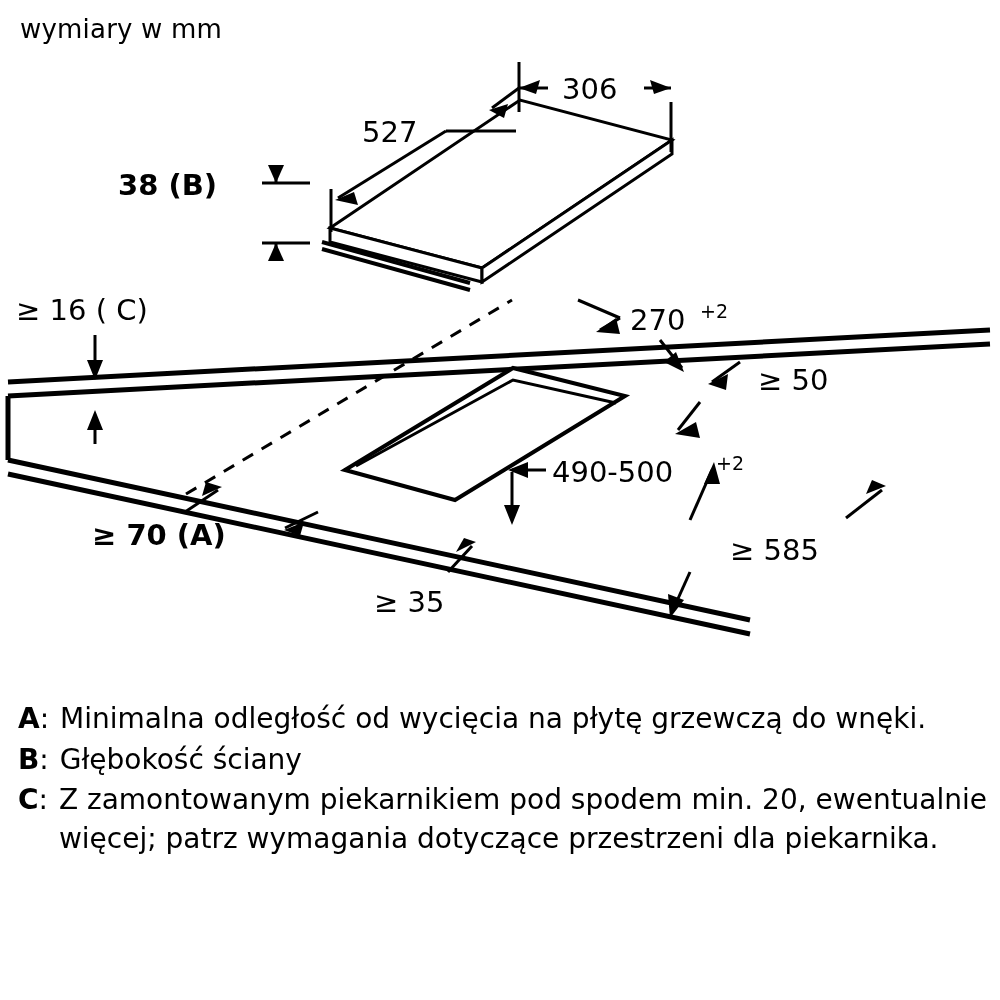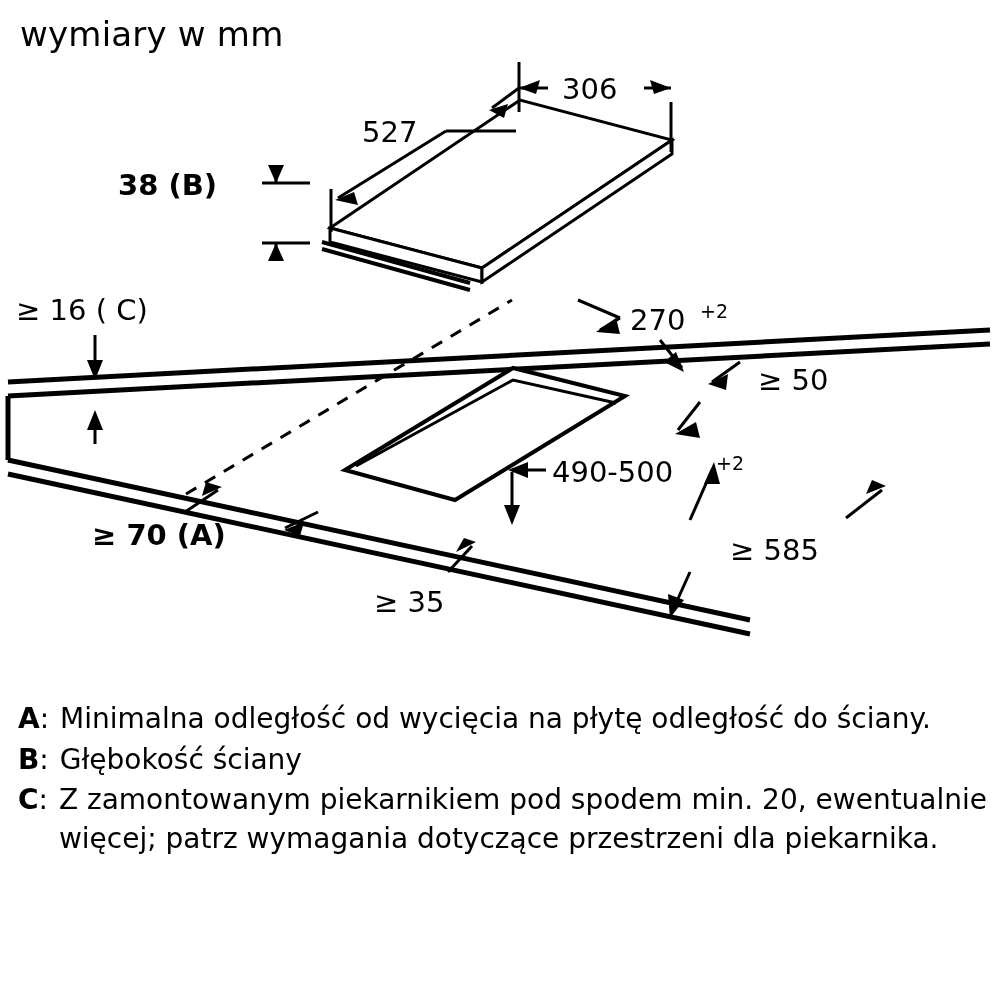--- a/index.html
+++ b/index.html
@@ -17,21 +17,21 @@
   }
   #stage {
     position: relative;
     width: 1000px;
     height: 1000px;
   }
   .title {
     position: absolute;
     left: 20px;
     top: 14px;
-    font-size: 34px;
+    font-size: 26px;
     font-weight: 400;
     letter-spacing: 0.2px;
   }
   svg.drawing {
     position: absolute;
     left: 0;
     top: 0;
     width: 1000px;
     height: 1000px;
   }
@@ -212,21 +212,21 @@
       <line x1="846" y1="518" x2="882" y2="490"></line>
       <polygon points="886,486 866,494 872,480" fill="#000" stroke="none"></polygon>
     </g>
 
   </svg>
 
   <div class="legend">
     <div class="legend-row">
       <span class="legend-key">A</span>
       <span class="legend-colon">: </span>
-      <span class="legend-text">Minimalna odległość od wycięcia na płytę odległość do ściany.</span>
+      <span class="legend-text">Minimalna odległość od wycięcia na płytę grzewczą do wnęki.</span>
     </div>
     <div class="legend-row">
       <span class="legend-key">B</span>
       <span class="legend-colon">: </span>
       <span class="legend-text">Głębokość ściany</span>
     </div>
     <div class="legend-row">
       <span class="legend-key">C</span>
       <span class="legend-colon">: </span>
       <span class="legend-text">Z zamontowanym piekarnikiem pod spodem min. 20, ewentualnie więcej; patrz wymagania dotyczące przestrzeni dla piekarnika.</span>

